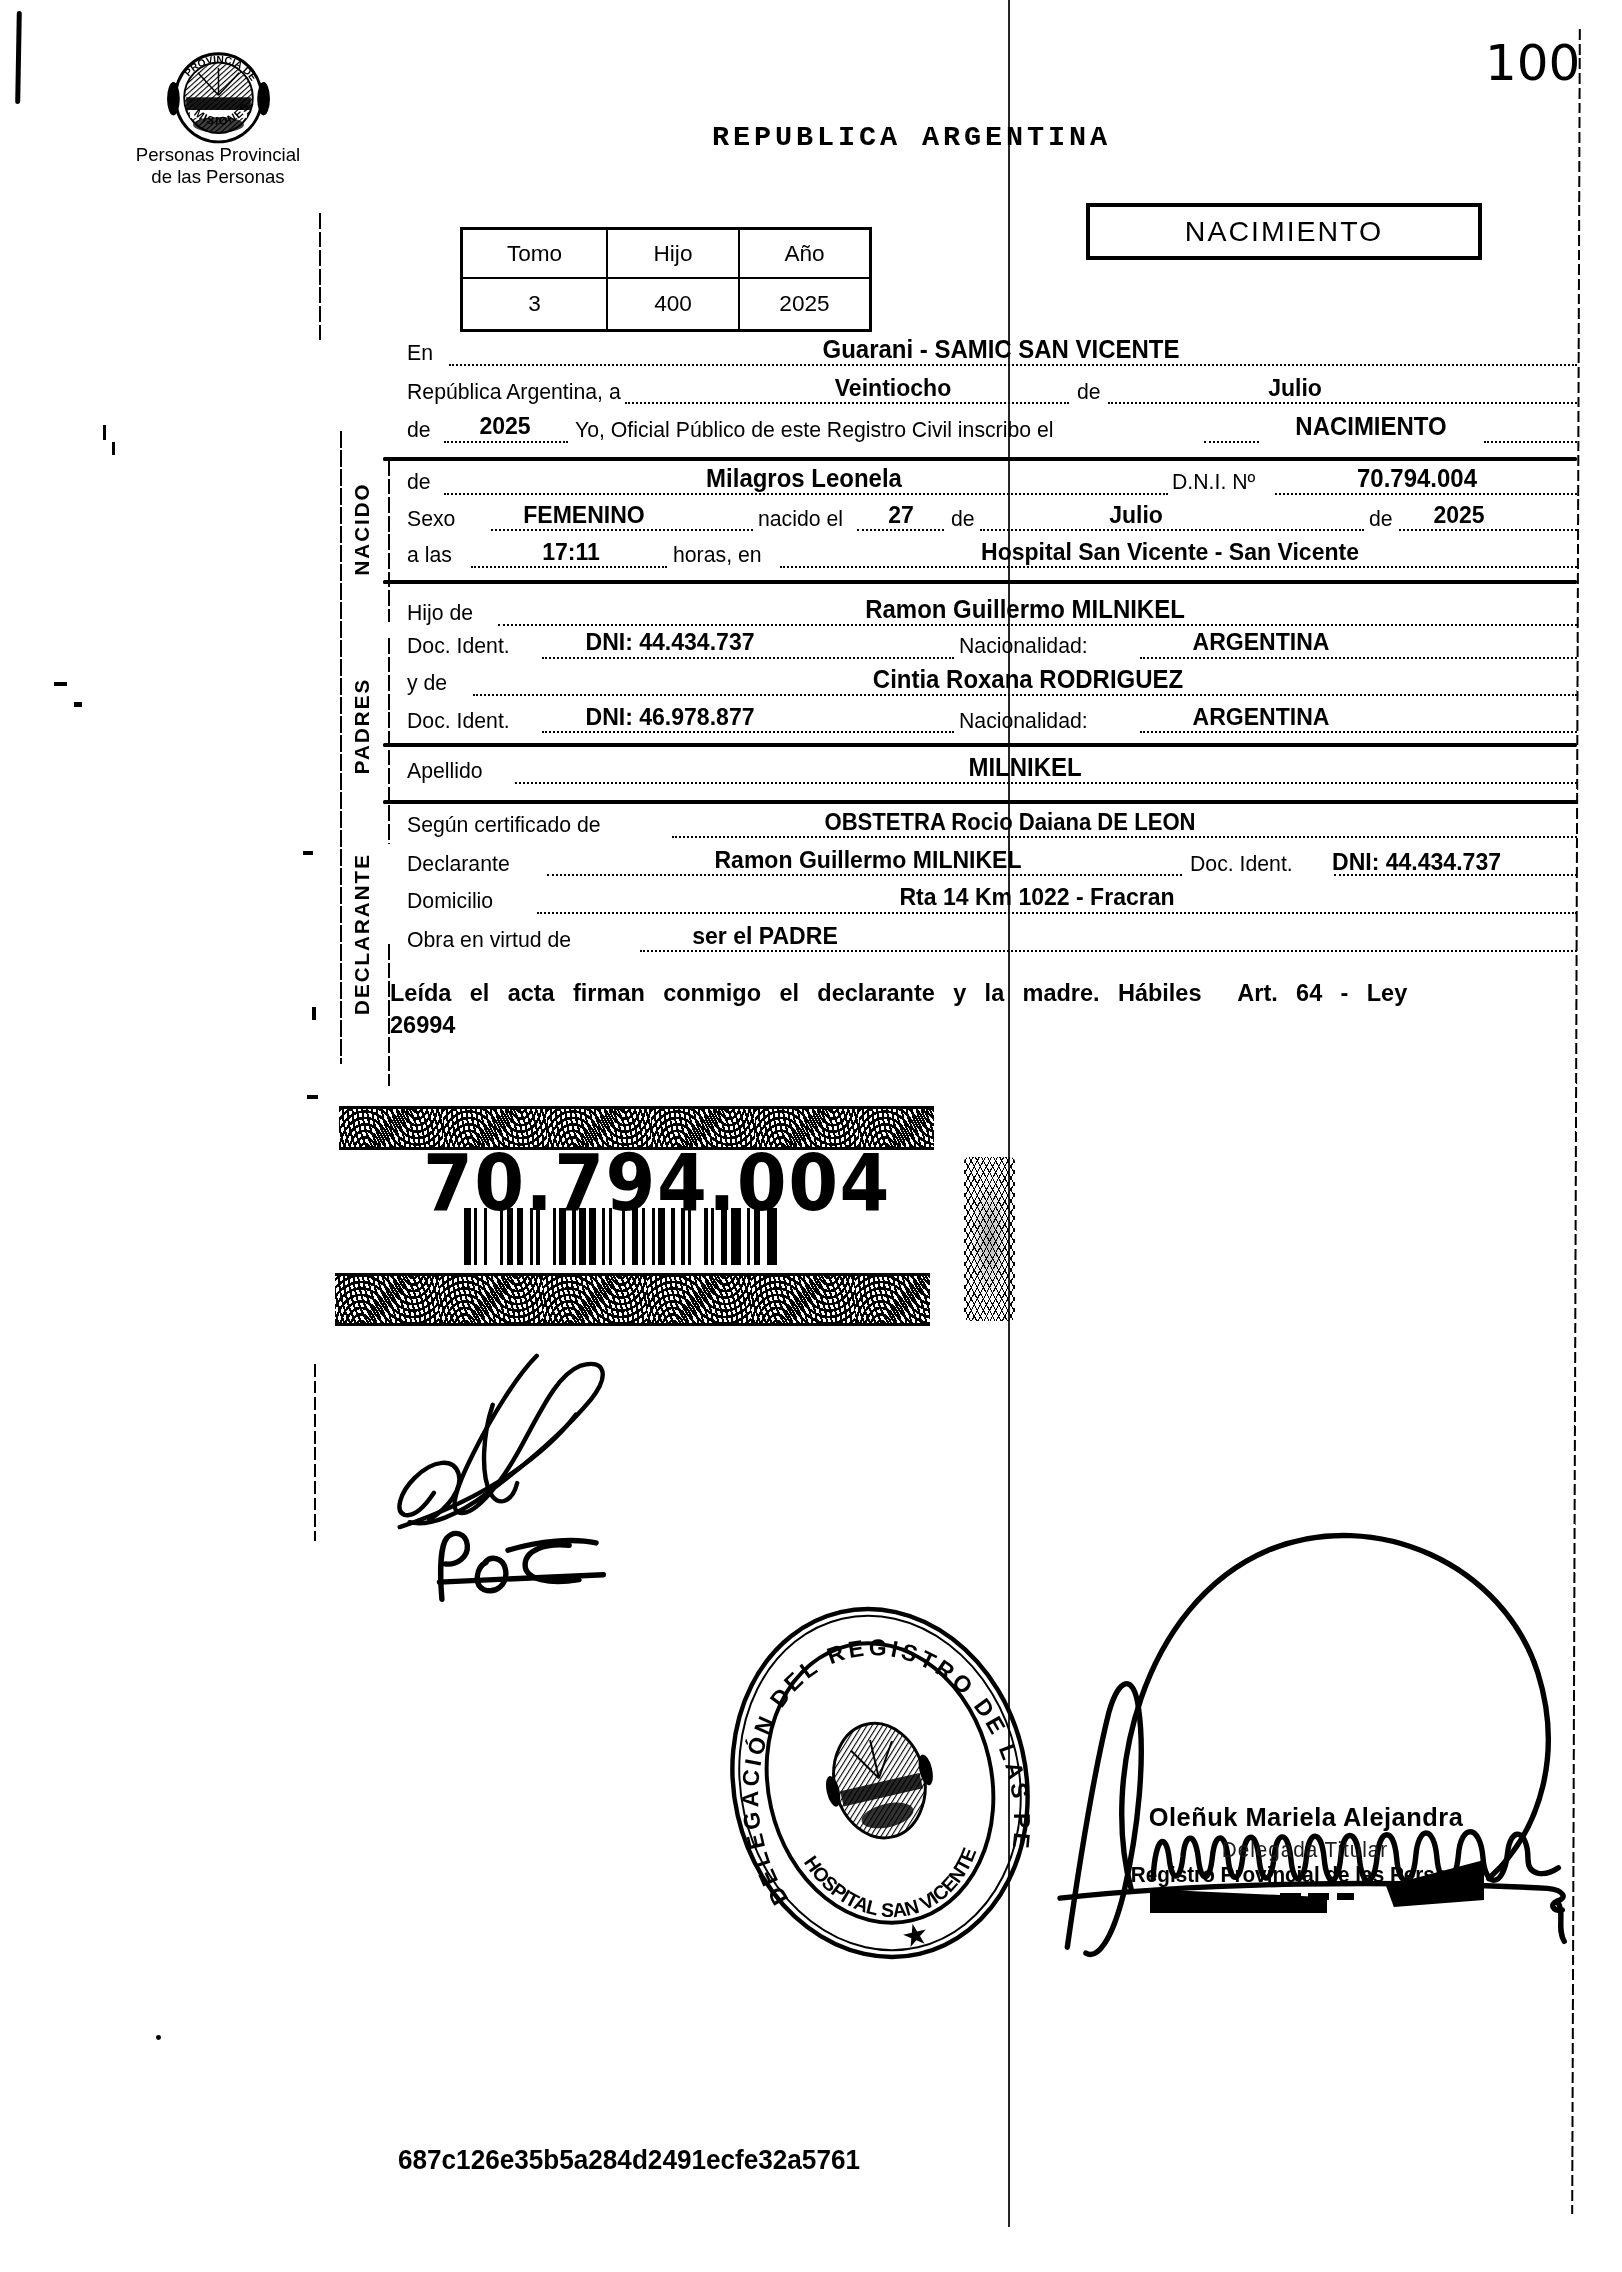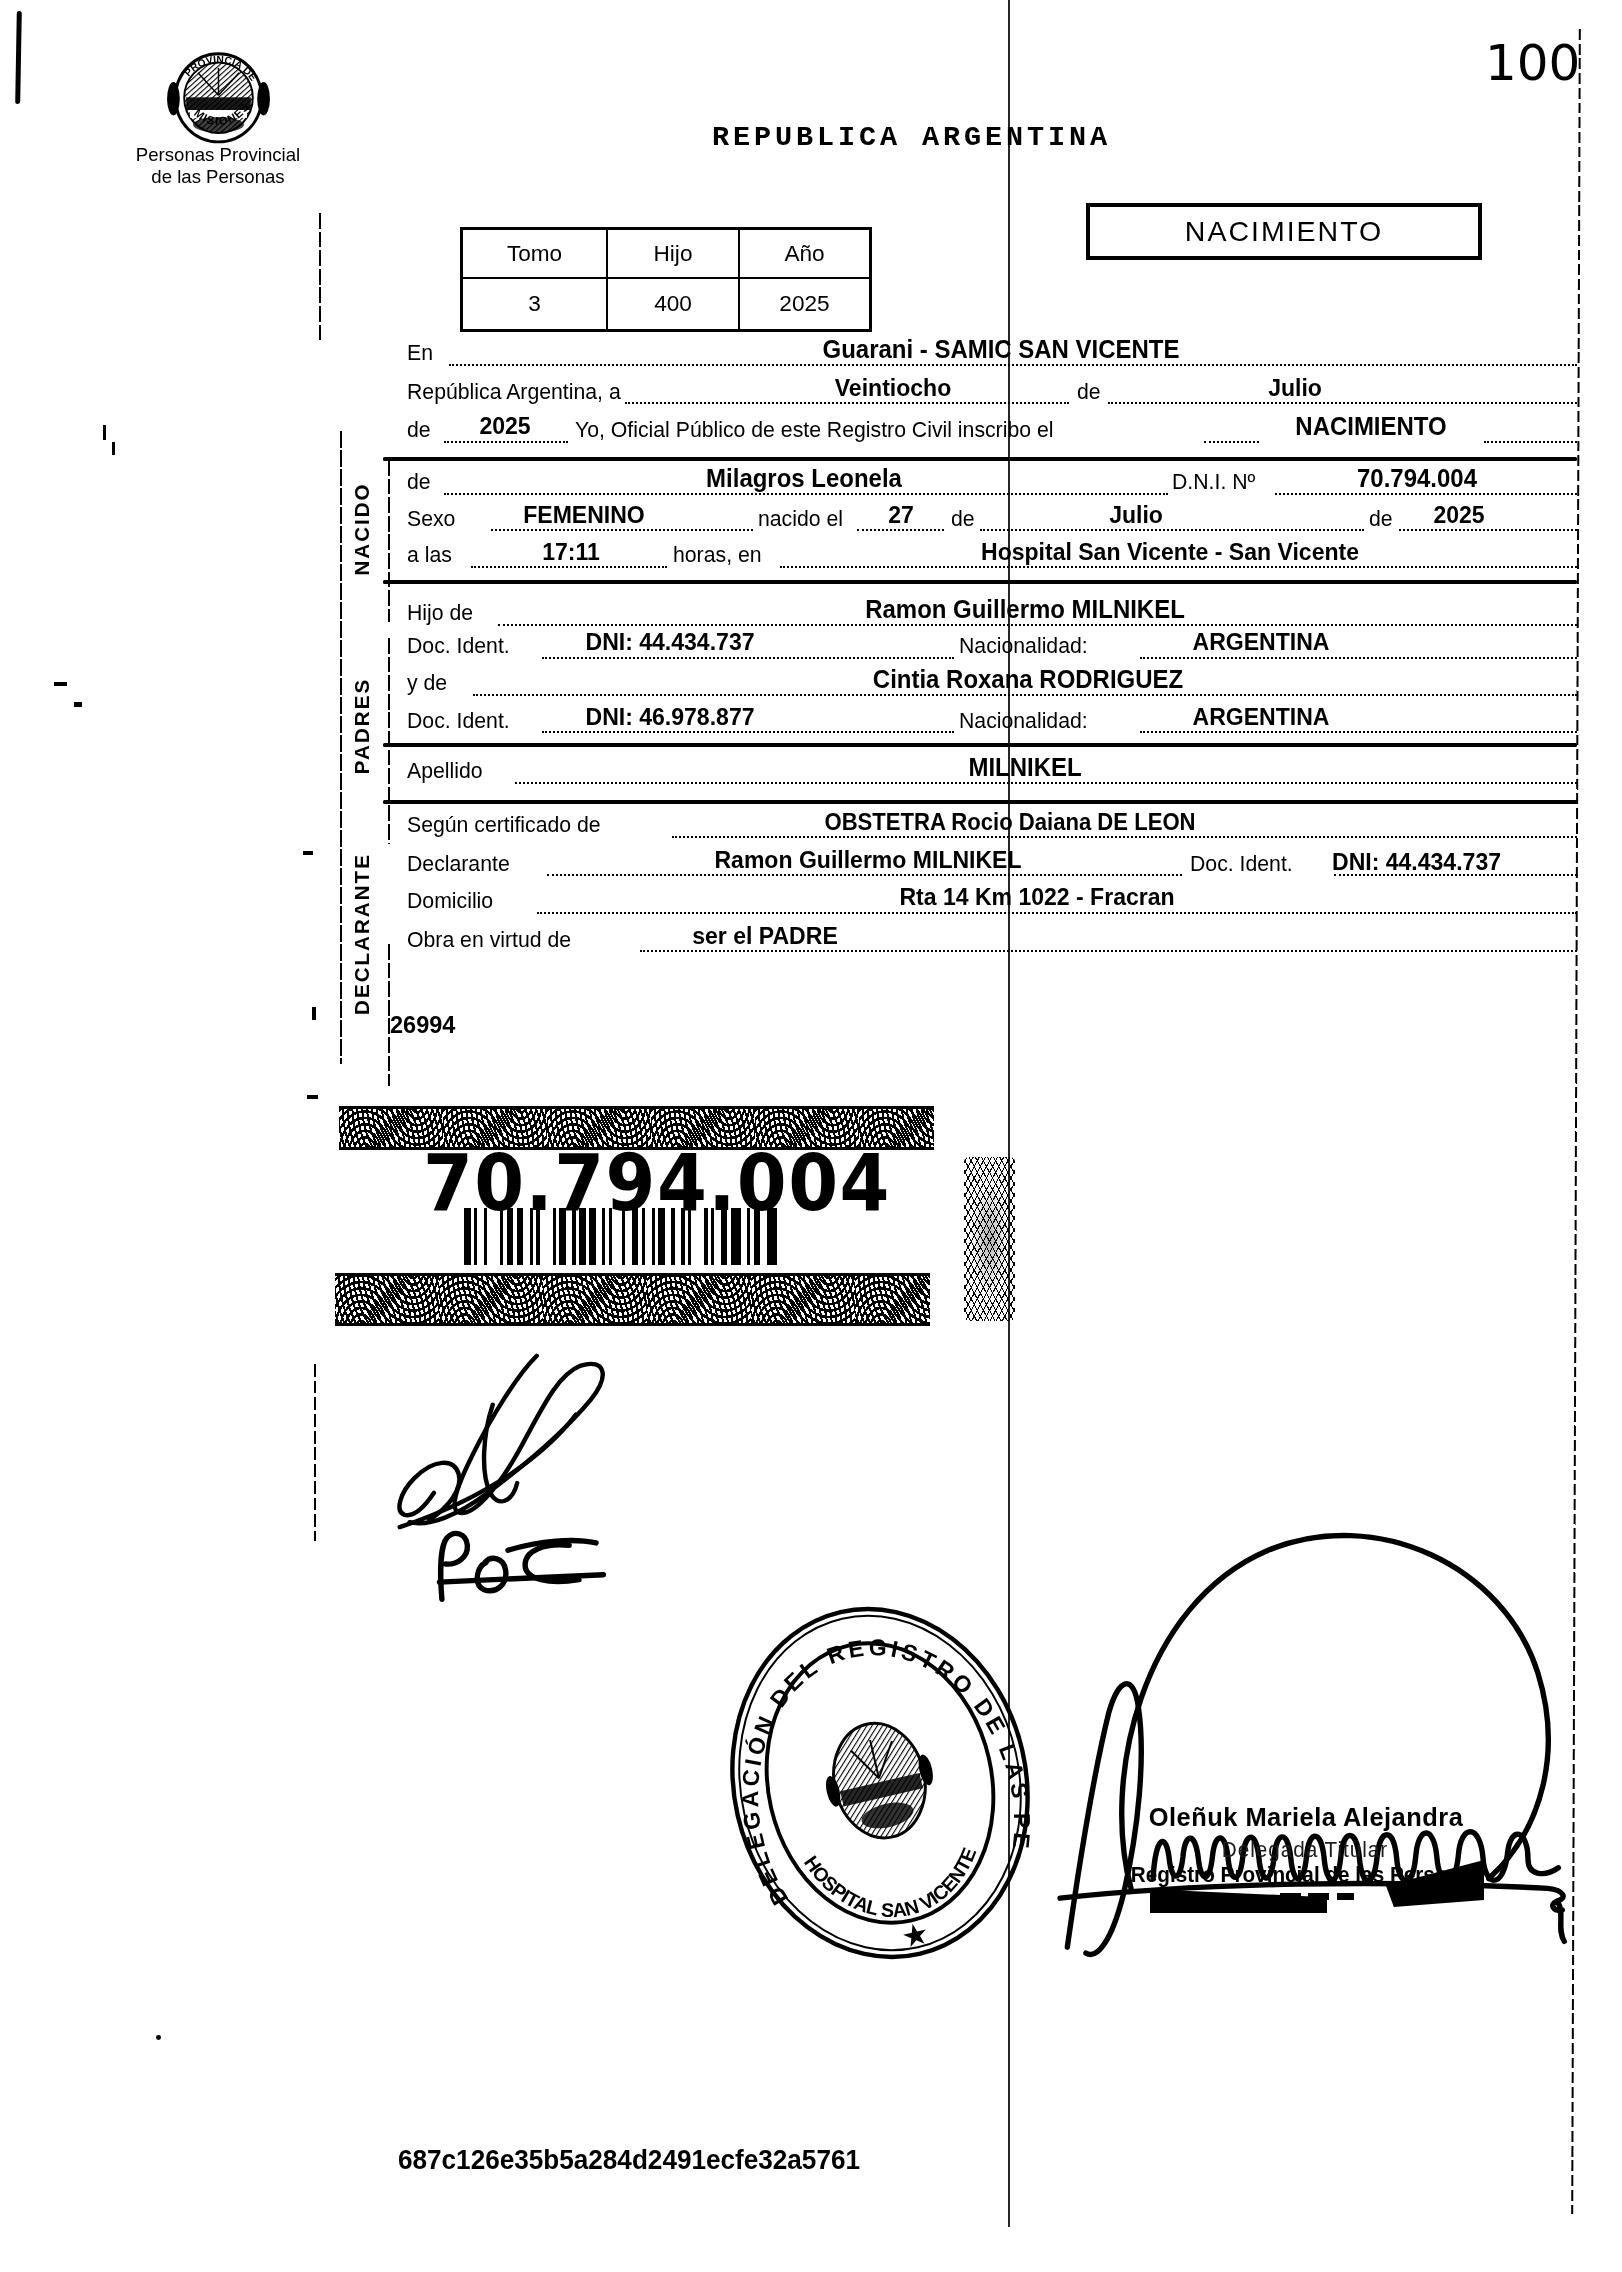--- a/index.html
+++ b/index.html
@@ -202,20 +202,21 @@
   <div class="vL v50" style="left:1332px;top:848px;">DNI: 44.434.737</div>
 
   <div class="t lbl" style="left:407px;top:890px;">Domicilio</div>
   <div class="dots" style="left:537px;top:912px;width:1040px;"></div>
   <div class="t val v50" style="left:1037px;top:885px;">Rta 14 Km 1022 - Fracran</div>
 
   <div class="t lbl" style="left:407px;top:929px;">Obra en virtud de</div>
   <div class="dots" style="left:640px;top:950px;width:937px;"></div>
   <div class="t val v50" style="left:765px;top:924px;">ser el PADRE</div>
 
+  <div class="t closing" style="left:390px;top:982px;word-spacing:11.8px;">Leída el acta firman conmigo el declarante y la madre. Hábiles  Art. 64 - Ley</div>
   <div class="t closing" style="left:390px;top:1014px;">26994</div>
 
   <div class="band" style="left:339px;top:1106px;width:595px;height:38px;"></div>
   <div class="t bignum" style="left:423px;top:1144px;">70.794.004</div>
   <div class="barcode" style="left:464px;top:1208px;height:57px;">
       <i style="width: 6.6px; background: rgb(0, 0, 0);"></i>
       <i style="width: 3.3px; background: transparent;"></i>
       <i style="width: 3.3px; background: rgb(0, 0, 0);"></i>
       <i style="width: 6.6px; background: transparent;"></i>
       <i style="width: 3.3px; background: rgb(0, 0, 0);"></i>

